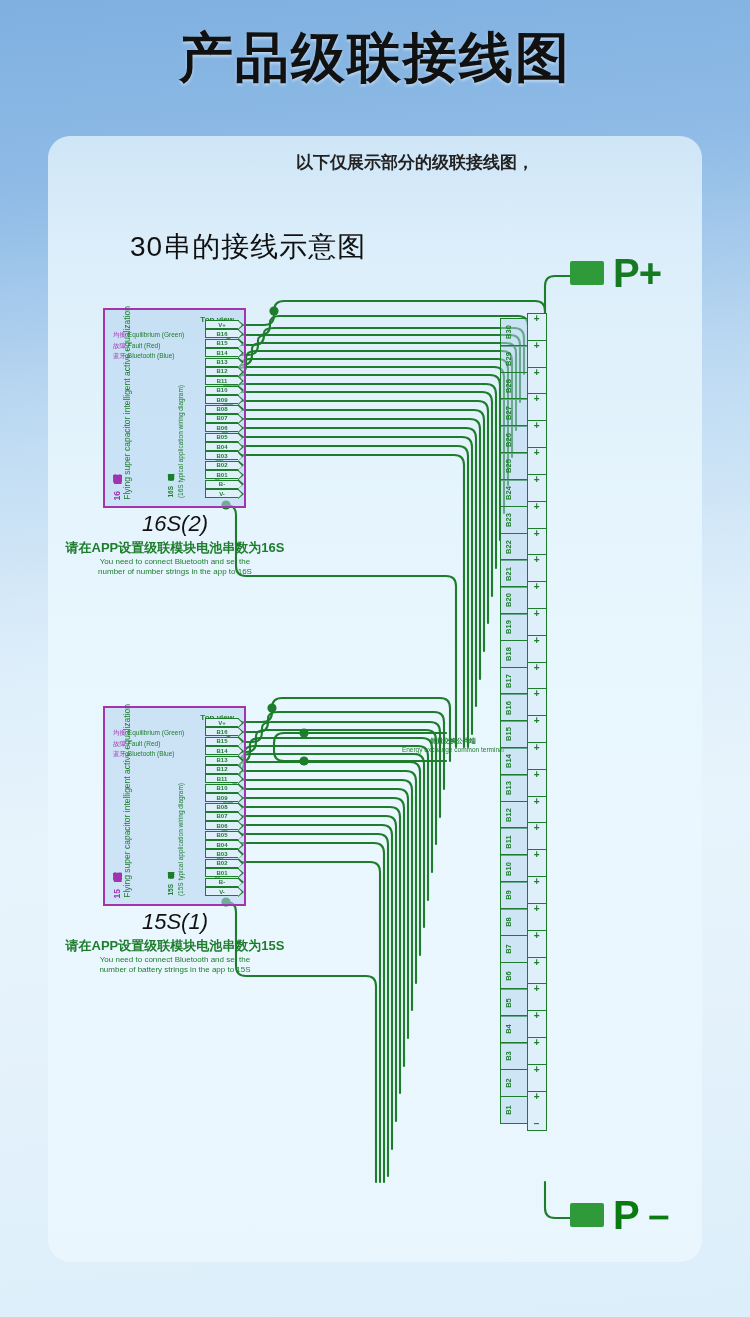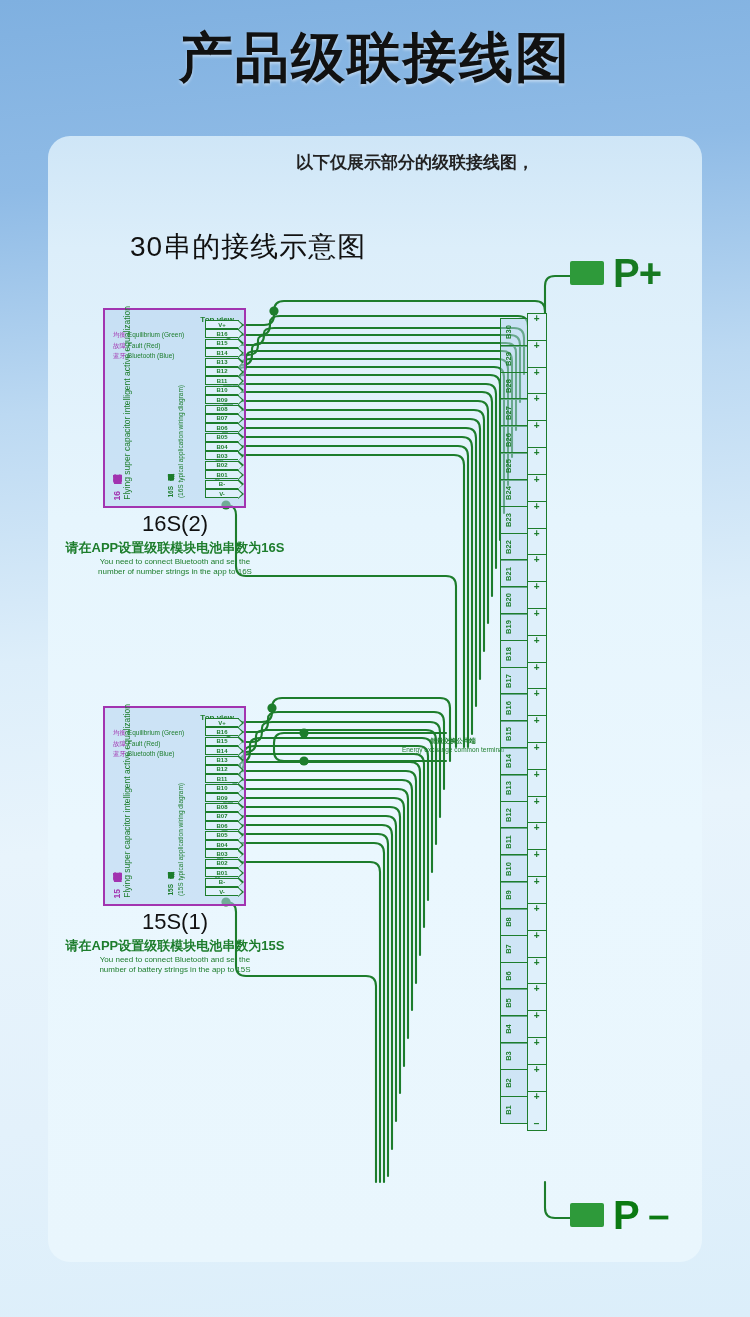--- a/index.html
+++ b/index.html
@@ -90,21 +90,21 @@
   .term::before{
     content:""; position:absolute; right:-4.2px; top:0.1px;
     width:0;height:0; z-index:2;
     border-top:4.3px solid transparent;
     border-bottom:4.3px solid transparent;
     border-left:4.4px solid #dff0fb;
   }
 
   .board-caption{
     position:absolute; text-align:center; width:200px;
-    font-size:22px; color:#111; font-weight:500;
+    font-size:22px; color:#111; font-weight:500;font-style:italic;
   }
   .board-note{
     position:absolute; width:260px; text-align:center; line-height:1.35;
   }
   .note-cn{ font-size:13px; font-weight:bold; color:#1d7d2c; }
   .note-en{ font-size:8px; font-weight:normal; color:#1d7d2c; }
 
   
   #battery-stack{ position:absolute; }
   .cell{

